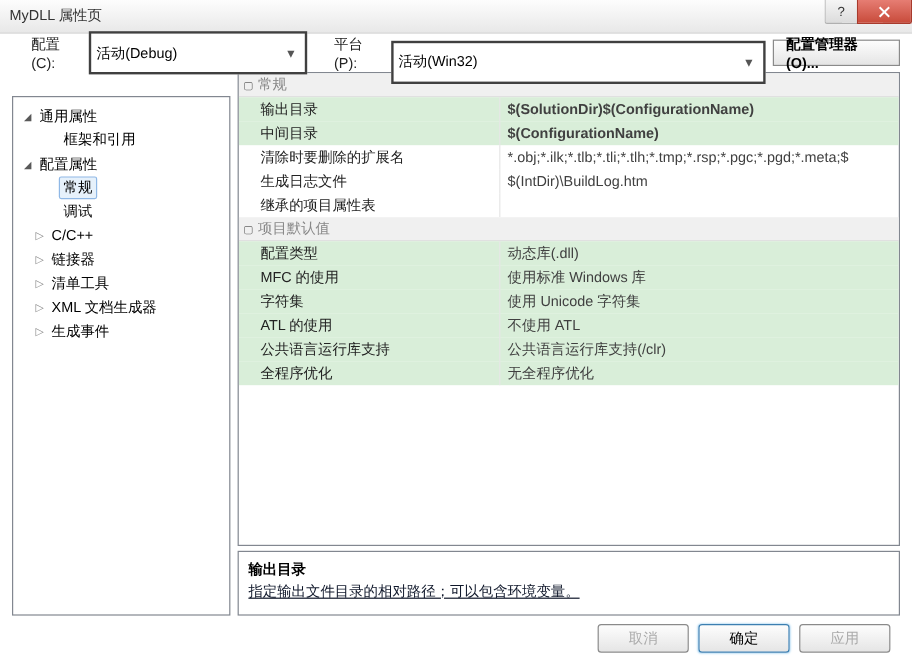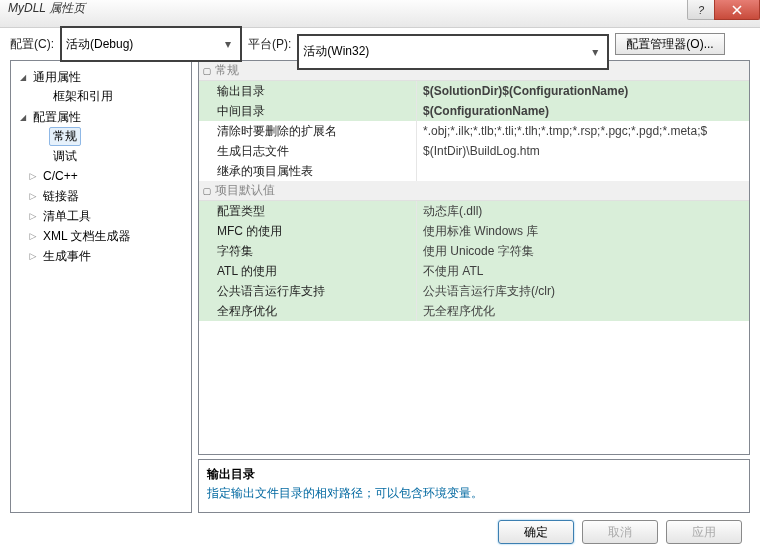--- a/index.html
+++ b/index.html
@@ -1,36 +1,36 @@
 <!DOCTYPE html>
 <html><head>
 <meta charset="utf-8">
 <style>
 * { box-sizing: border-box; margin: 0; padding: 0; }
 body { font-family: "Microsoft YaHei", "Segoe UI", Tahoma, sans-serif; font-size: 12px; background: #fff; width: 760px; height: 555px; overflow: hidden; }
 
-.titlebar { height: 28px; background: linear-gradient(#fdfdfd, #e8e8e8); border-bottom: 1px solid #d0d0d0; display: flex; align-items: flex-start; padding-left: 8px; position: relative; font-style: italic; }
+.titlebar { height: 28px; background: linear-gradient(#fdfdfd, #e8e8e8); border-bottom: 1px solid #d0d0d0; display: flex; align-items: center; padding-left: 8px; position: relative; }
 .titlebar .title { color: #333; }
 .titlebar .win-controls { position: absolute; right: 0; top: 0; display: flex; height: 22px; }
 .win-btn { width: 28px; height: 20px; border: 1px solid #b0b0b0; background: linear-gradient(#f5f5f5,#dcdcdc); margin-left: -1px; display:flex; align-items:center; justify-content:center; font-size:11px; color:#333; border-top:none; }
 .win-btn.help { border-top-left-radius:0; border-bottom-left-radius:2px;}
 .win-btn.close { width: 46px; background: linear-gradient(#e67d73,#c84b3b); color:#fff; border-color:#a83a2c; border-bottom-right-radius:2px;}
 .win-btn.close svg { width:10px; height:10px; }
 
 .toprow { height: 32px; display:flex; align-items:center; padding: 6px 10px; gap:6px; }
-.toprow label { color:#222; }
+.toprow label { color:#222;margin-left:16px; }
 .combo { flex: 0 0 auto; height: 36px; border:2px solid #404040; background:#fff; display:flex; align-items:center; padding: 0 4px; position:relative; }
 .combo .txt { flex:1; }
 .combo .arrow { width:16px; text-align:center; color:#555; }
 #combo-config { width: 182px; }
 #combo-platform { width: 312px; margin-top: 15px; }
-.btn { height:22px; border:1px solid #8a8a8a; background:linear-gradient(#fdfdfd,#e5e5e5); padding:0 10px; cursor:default; display:flex; align-items:center; }
+.btn { height:22px; border:1px solid #8a8a8a; background:linear-gradient(#fdfdfd,#e5e5e5); padding:0 10px; cursor:default; display:flex; align-items:center;font-weight:bold; }
 
 .main { display:flex; padding: 0 10px; gap:6px; height: 453px; }
-.treewrap { width: 182px; border:1px solid #828790; background:#fff; padding:6px 2px; overflow:hidden; }
+.treewrap { width: 182px; border:1px solid #828790; background:#fff; padding:6px 2px; overflow:hidden;margin-top:20px; }
 .tree ul { list-style:none; }
 .tree li { padding: 1px 0; }
 .row { display:flex; align-items:center; height:18px; padding-left:4px; cursor:default; }
 .ind1 { padding-left: 14px; }
 .ind2 { padding-left: 36px; }
 .tw { width:12px; display:inline-flex; justify-content:center; color:#595959; font-size:10px; }
 .tw.open::before { content:"◢"; font-size:8px; color:#595959; }
 .tw.closed::before { content:"▷"; font-size:9px; color:#888; }
 .lbl { padding: 0 4px; }
 .sel .lbl { border:1px solid #8fb8e6; background:#e6f1fb; padding:0 3px; border-radius:2px; }
@@ -42,21 +42,21 @@
 .sectionhdr .coll { width:16px; text-align:center; color:#666; font-size:9px; }
 .sectionhdr .stitle { color:#888; font-weight:400; }
 .proprow { display:flex; height:20px; align-items:stretch; }
 .proprow .k { width: 218px; padding-left: 18px; display:flex; align-items:center; color:#222; border-right:1px solid #e6e6e6; }
 .proprow .v { flex:1; display:flex; align-items:center; padding-left:6px; color:#404040; overflow:hidden; white-space:nowrap; }
 .proprow.hl { background:#d9eed9; }
 .proprow.hl .v { font-weight:bold; }
 .fill { flex:1; background:#d9eed9; }
 .desc { border:1px solid #828790; border-top:1px solid #828790; margin-top:4px; padding:6px 8px; height:54px; background:#fff; }
 .desc .dt { font-weight:bold; margin-bottom:2px; }
-.desc .dd { color:#0369a1; }
+.desc .dd { color:#0f172a;text-decoration:underline; }
 
 .footer { height:38px; display:flex; justify-content:flex-end; align-items:center; gap:8px; padding: 0 18px; }
 .fbtn { width:76px; height:24px; border:1px solid #8a8a8a; background:linear-gradient(#fdfdfd,#e5e5e5); display:flex; align-items:center; justify-content:center; border-radius:3px; }
 .fbtn.primary { border:1px solid #3c7fb1; box-shadow: 0 0 2px #6fb7e8; }
 .fbtn.dim { color:#aaa; filter: blur(0.6px); }
 </style>
 </head>
 <body>
 
 <div class="titlebar">
@@ -217,22 +217,22 @@
       </div>
     </div>
     <div class="desc">
       <div class="dt">输出目录</div>
       <div class="dd">指定输出文件目录的相对路径；可以包含环境变量。</div>
     </div>
   </div>
 </div>
 
 <div class="footer">
+  <div class="fbtn dim">
+      <span>取消</span>
+    </div>
   <div class="fbtn primary">
       <span>确定</span>
     </div>
   <div class="fbtn dim">
-      <span>取消</span>
-    </div>
-  <div class="fbtn dim">
       <span>应用</span>
     </div>
 </div>
 
 </body></html>

